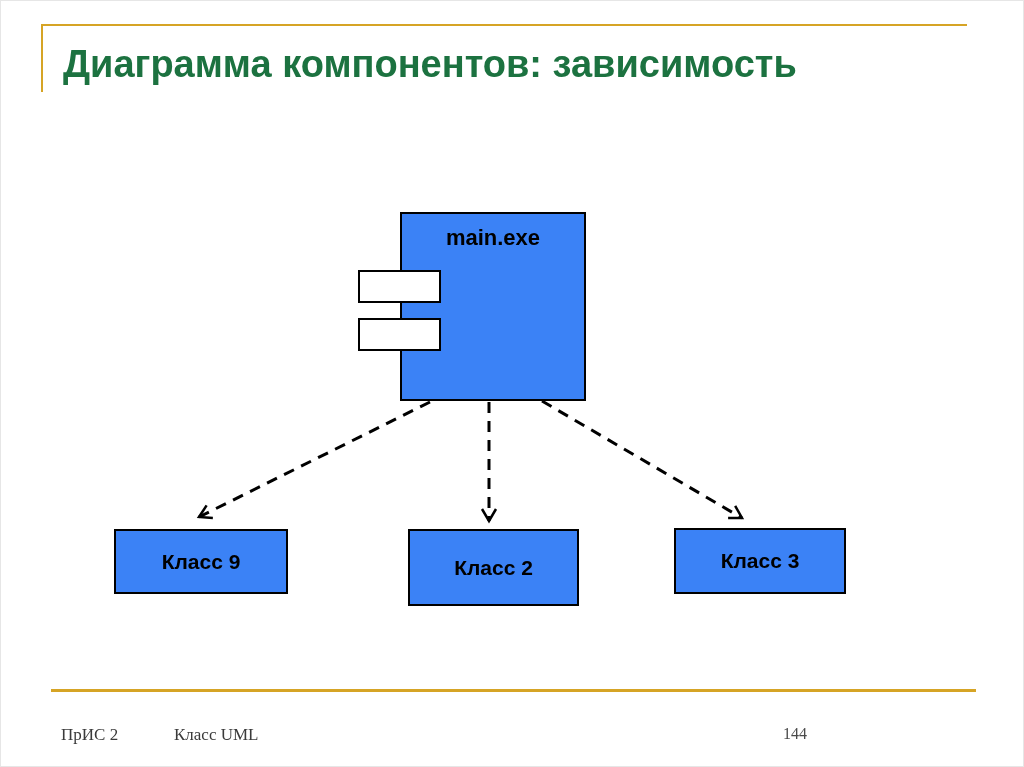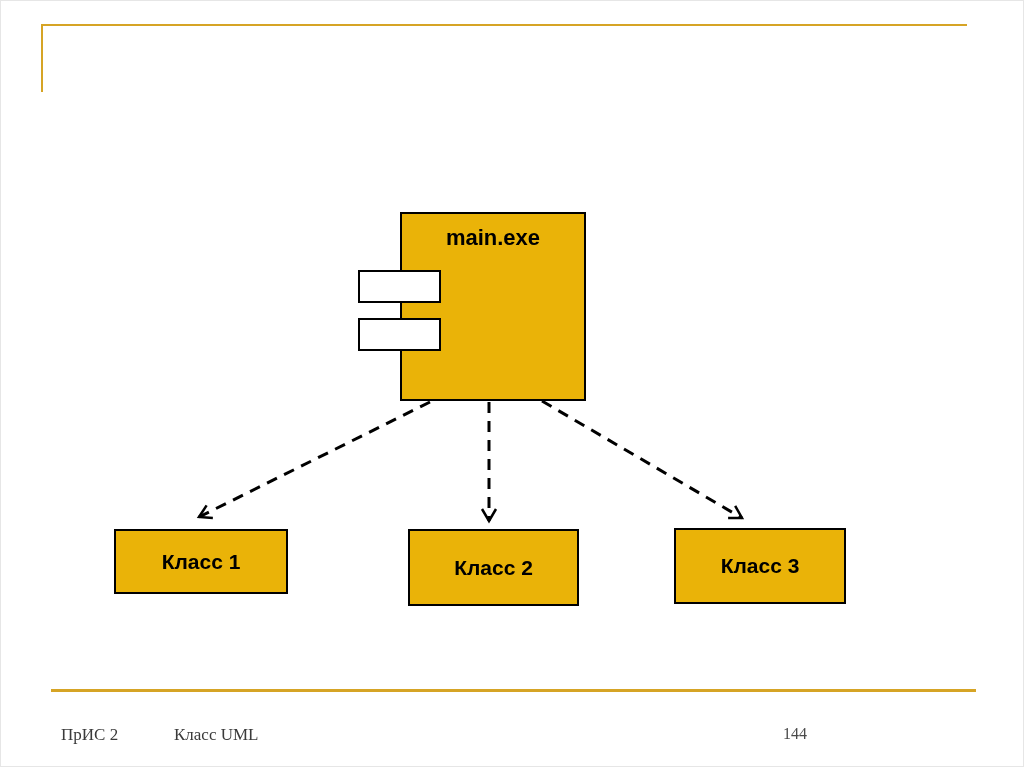--- a/index.html
+++ b/index.html
@@ -20,59 +20,60 @@
   .title {
     position: absolute; left: 62px; top: 42px; margin: 0;
     font-size: 38px; font-weight: bold; color: #1C7240;
     white-space: nowrap; letter-spacing: 0px;
   }
 
   .diagram { position: absolute; left: 0; top: 0; width: 1024px; height: 767px; }
   svg.arrows { position: absolute; left: 0; top: 0; width: 1024px; height: 767px; }
 
   .box {
-    position: absolute; background: #eab308;
+    position: absolute; background: #3b82f6;
     border: 2.5px solid #000000; box-sizing: border-box;
   }
   .component { left: 399px; top: 211px; width: 186px; height: 189px; text-align: center; }
   .component-label {
     display: block; margin-top: 11px;
     font-size: 22px; font-weight: bold; color: #000000;
   }
   .tab {
     position: absolute; width: 83px; height: 33px;
     background: #ffffff; border: 2.5px solid #000000; box-sizing: border-box;
   }
   .tab1 { left: 357px; top: 269px; }
   .tab2 { left: 357px; top: 317px; }
 
   .class-box {
     display: flex; align-items: center; justify-content: center;
     font-size: 21px; font-weight: bold; color: #000000;
   }
   .class1 { left: 113px; top: 528px; width: 174px; height: 65px; }
   .class2 { left: 407px; top: 528px; width: 171px; height: 77px; }
-  .class3 { left: 673px; top: 527px; width: 172px; height: 76px; }
+  .class3 { left: 673px; top: 527px; width: 172px; height: 66px; }
 
   .footer {
     position: absolute; left: 0; top: 724px; width: 866px; height: 24px;
     font-family: "Liberation Serif", serif; font-size: 17px; color: #3A3A3A;
   }
   .footer-course { position: absolute; left: 60px; }
   .footer-topic  { position: absolute; left: 173px; }
   .footer-page   { position: absolute; right: 60px; font-size: 16px; color: #4A4A4A; }
 </style>
 </head>
 <body>
 
 <div class="slide">
 
   <div class="rule-top"></div>
   <div class="rule-left"></div>
 
+  <h1 class="title">Диаграмма компонентов: зависимость</h1>
 
   <div class="diagram">
 
     <svg class="arrows" viewBox="0 0 1024 767">
       <defs>
         <marker id="dep" markerUnits="userSpaceOnUse" markerWidth="22" markerHeight="22" refX="16" refY="11" orient="auto">
           <path d="M4,4 L16,11 L4,18" fill="none" stroke="#000000" stroke-width="2.5"></path>
         </marker>
       </defs>
       <line x1="429" y1="401" x2="198" y2="516" stroke="#000000" stroke-width="3" stroke-dasharray="11 8" marker-end="url(#dep)"></line>
@@ -80,21 +81,21 @@
       <line x1="541" y1="400" x2="741" y2="517" stroke="#000000" stroke-width="3" stroke-dasharray="11 8" marker-end="url(#dep)"></line>
     </svg>
 
     <div class="box component">
       <span class="component-label">main.exe</span>
     </div>
     <div class="tab tab1"></div>
     <div class="tab tab2"></div>
 
     <div class="box class-box class1">
-      <span>Класс 1</span>
+      <span>Класс 9</span>
     </div>
     <div class="box class-box class2">
       <span>Класс 2</span>
     </div>
     <div class="box class-box class3">
       <span>Класс 3</span>
     </div>
 
   </div>
 

